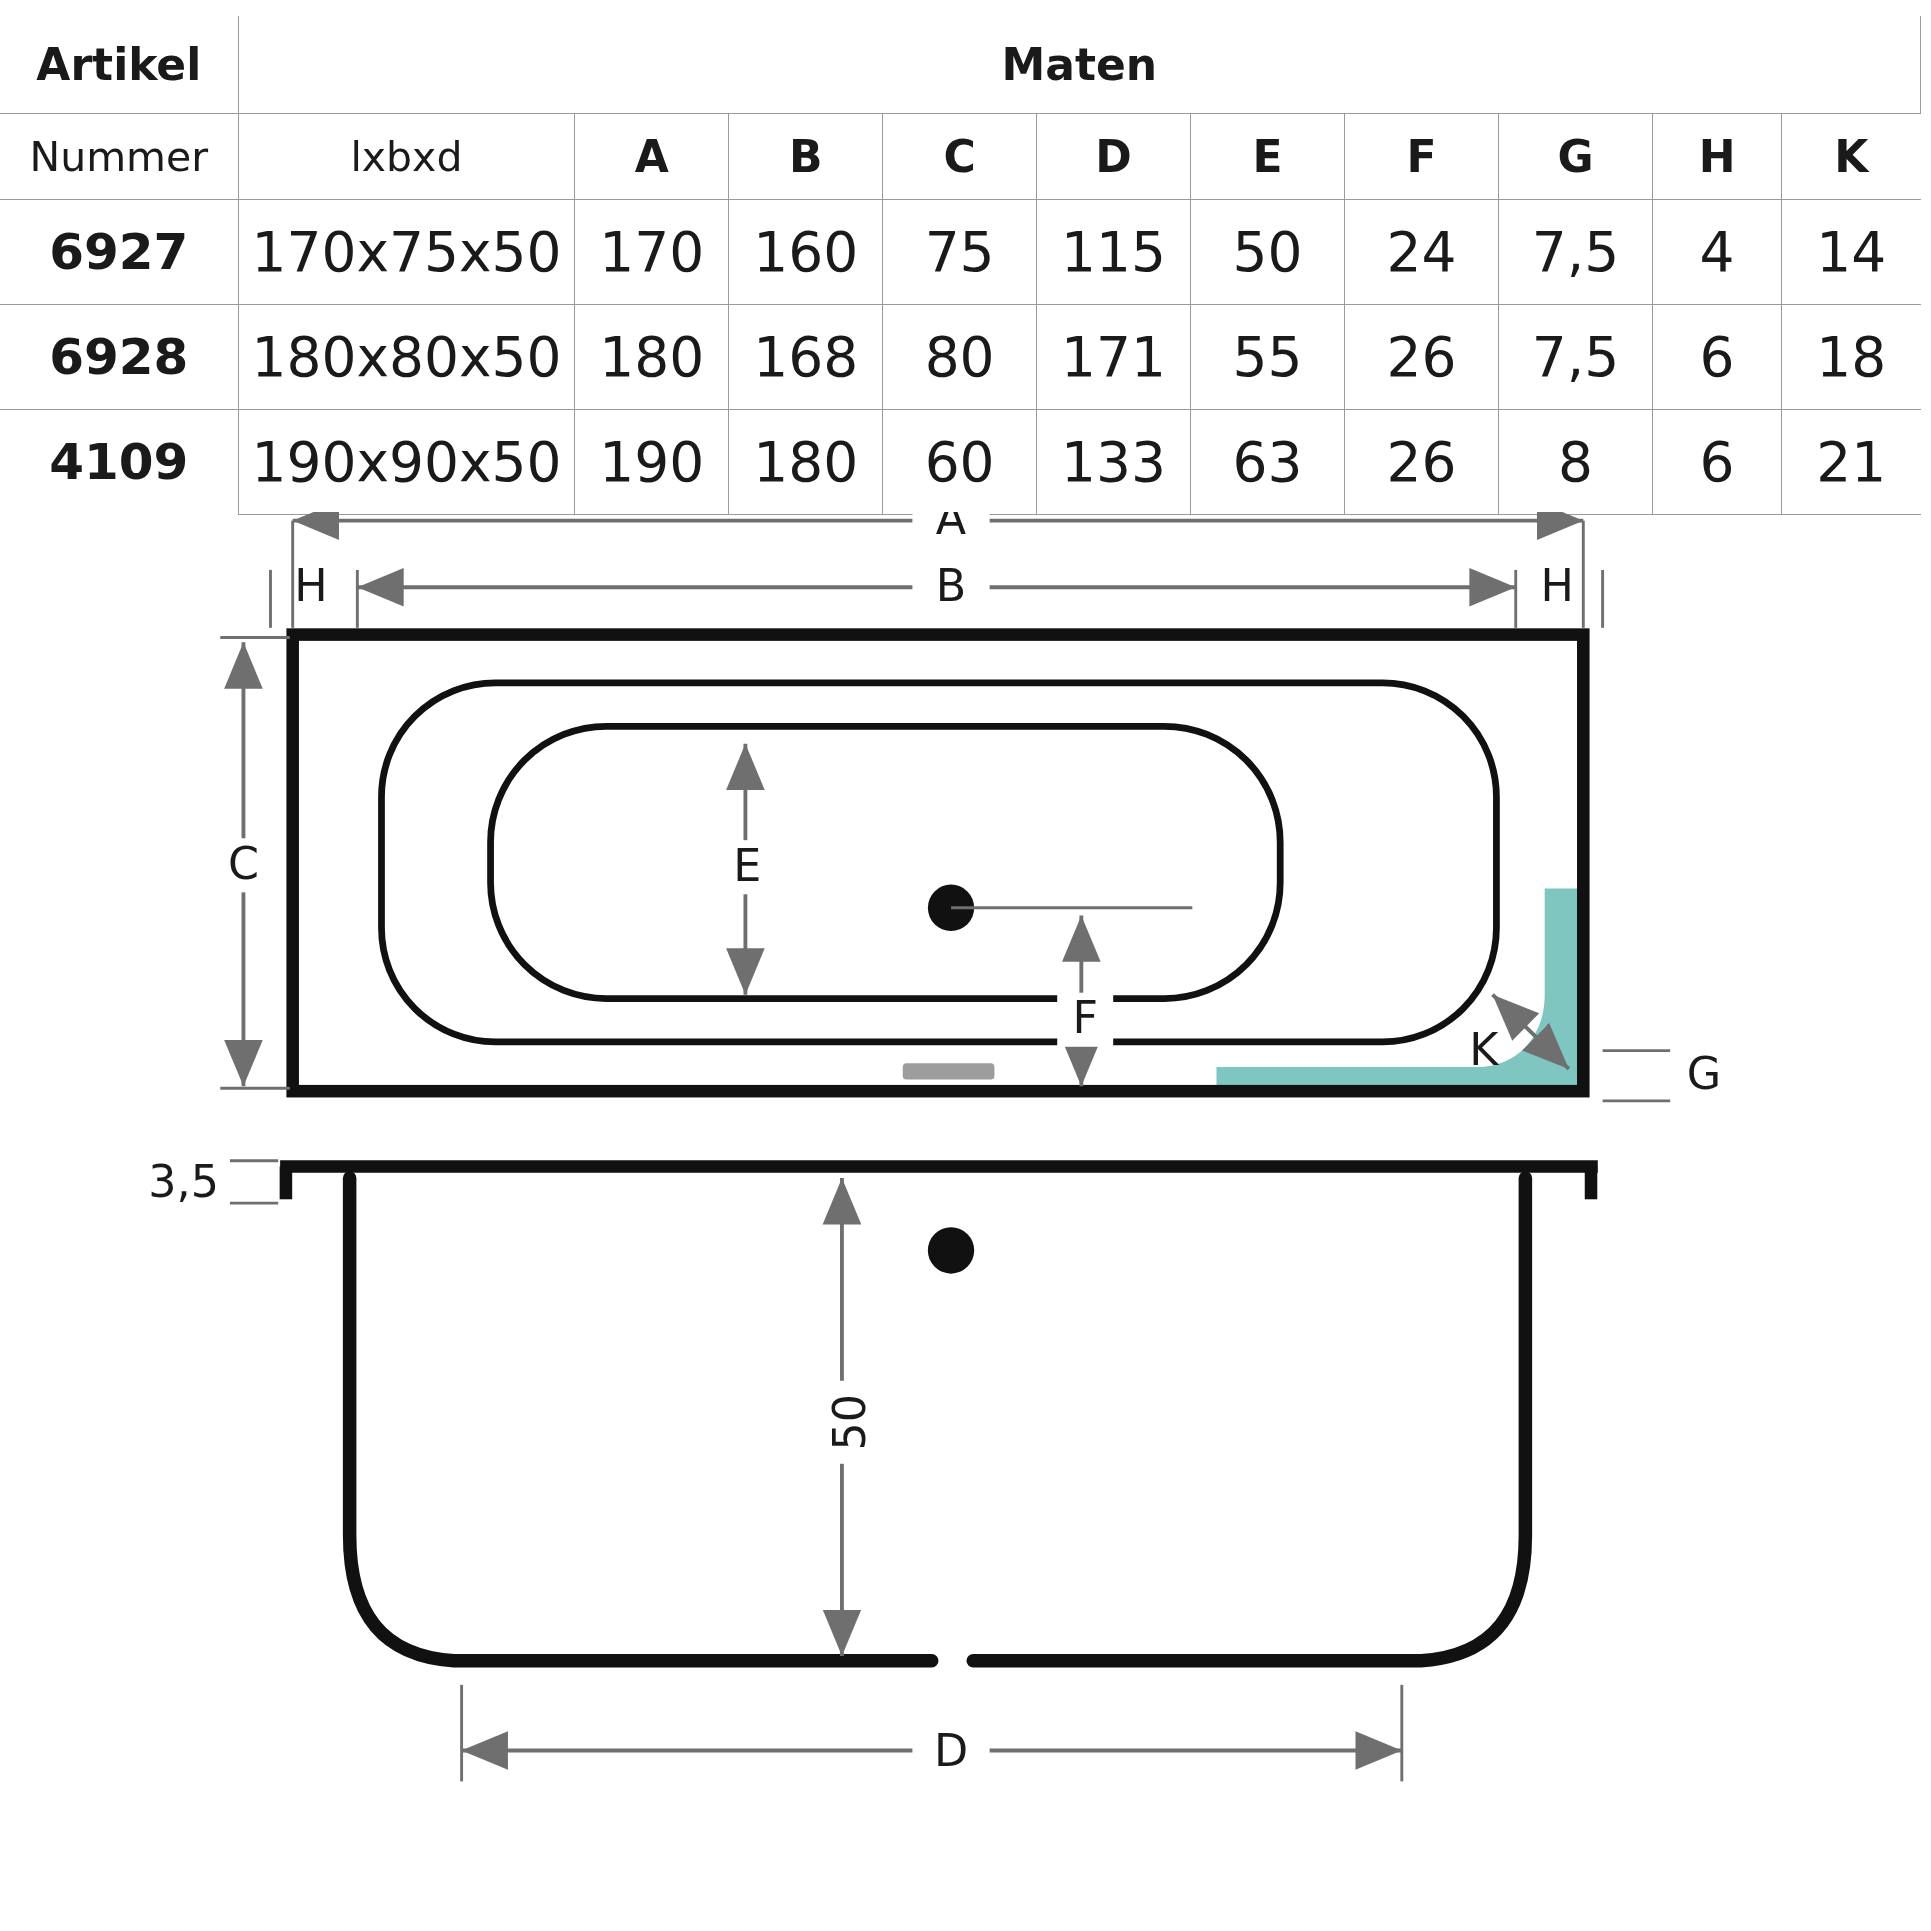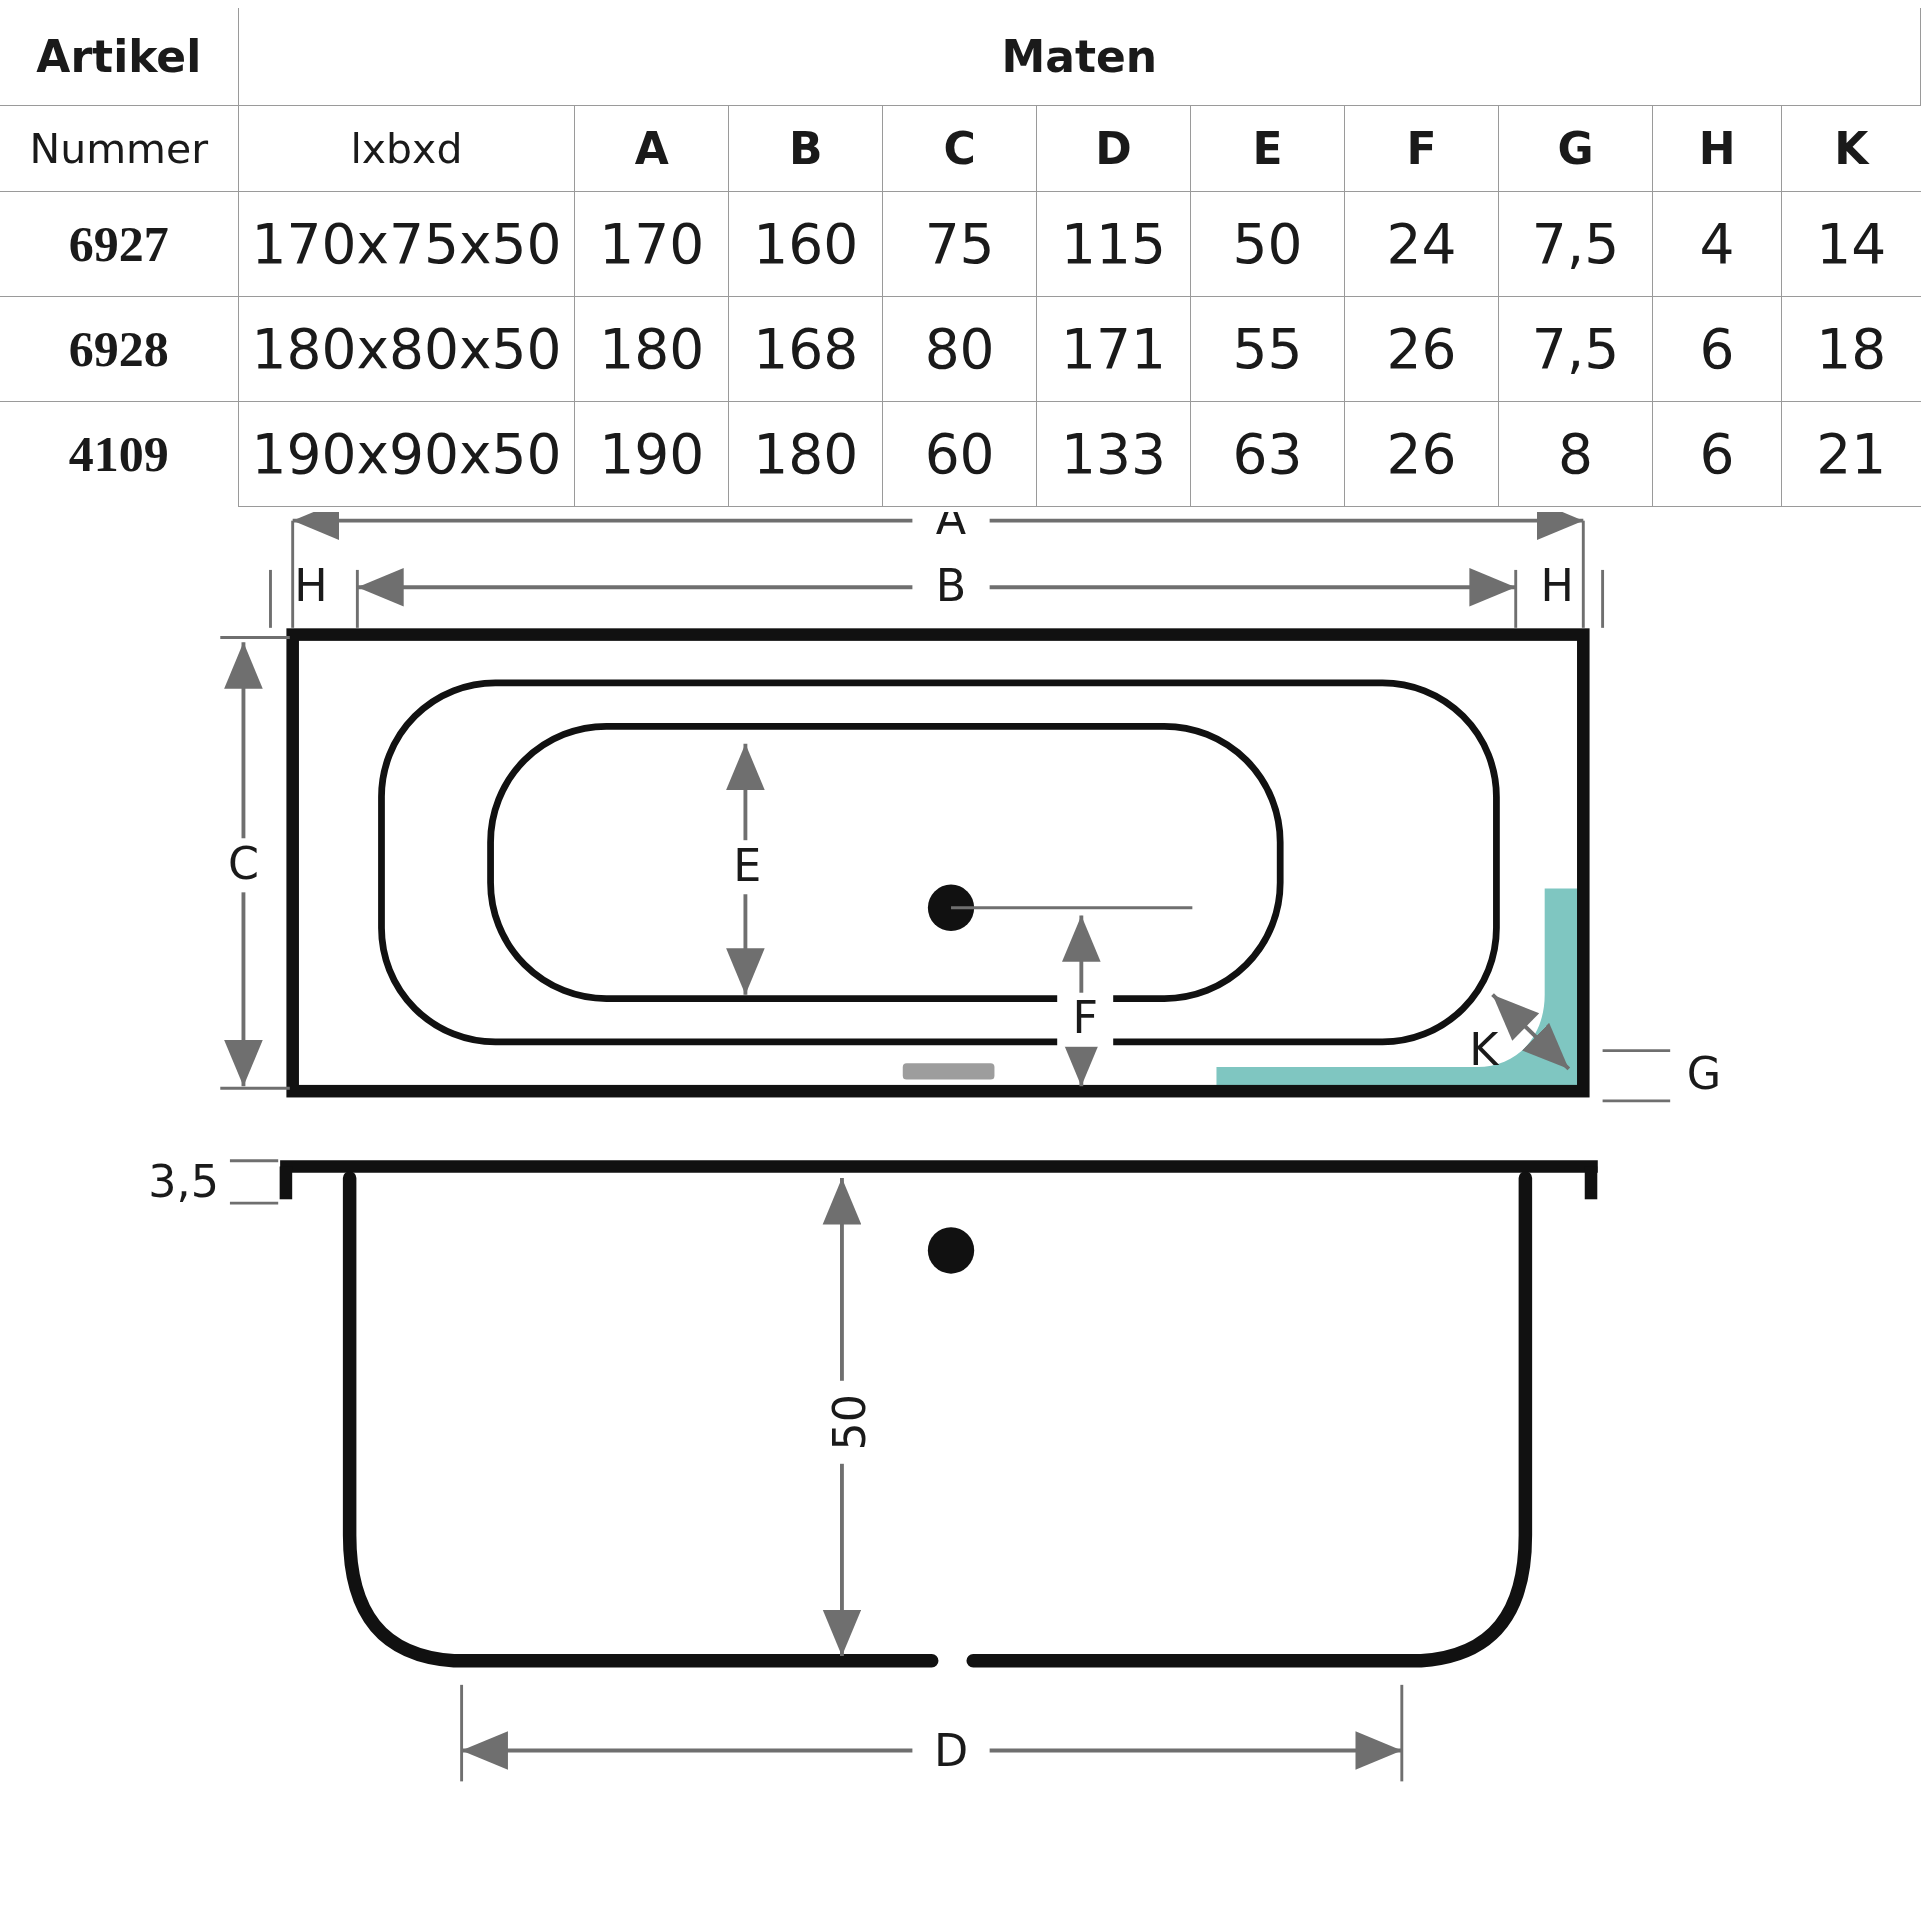--- a/index.html
+++ b/index.html
@@ -13,21 +13,21 @@
     font-family: "DejaVu Sans", "Liberation Sans", sans-serif;
     color: #1a1a1a;
     position: relative;
     overflow: hidden;
   }
 
   
   .spec-table-wrap {
     position: absolute;
     left: 0px;
-    top: 8px;
+    top: 16px;
     width: 1921px;
   }
   table.spec {
     border-collapse: collapse;
     width: 1921px;
     table-layout: fixed;
   }
   table.spec td, table.spec th {
     border: 1.9px solid #9a9a9a;
     text-align: center;
@@ -48,21 +48,20 @@
     font-weight: bold;
     font-size: 44px;
   }
   table.spec tr.data td {
     height: 104px;
     font-size: 55px;
   }
   table.spec tr.data td.num {
     font-weight: bold;
     font-size: 50px;
-    font-family: Liberation Serif, serif;
   }
   .no-left { border-left: none !important; }
   .no-top { border-top: none !important; }
   .no-right { border-right: none !important; }
   .no-bottom { border-bottom: none !important; }
 
   
   .drawing {
     position: absolute;
     left: 0;

